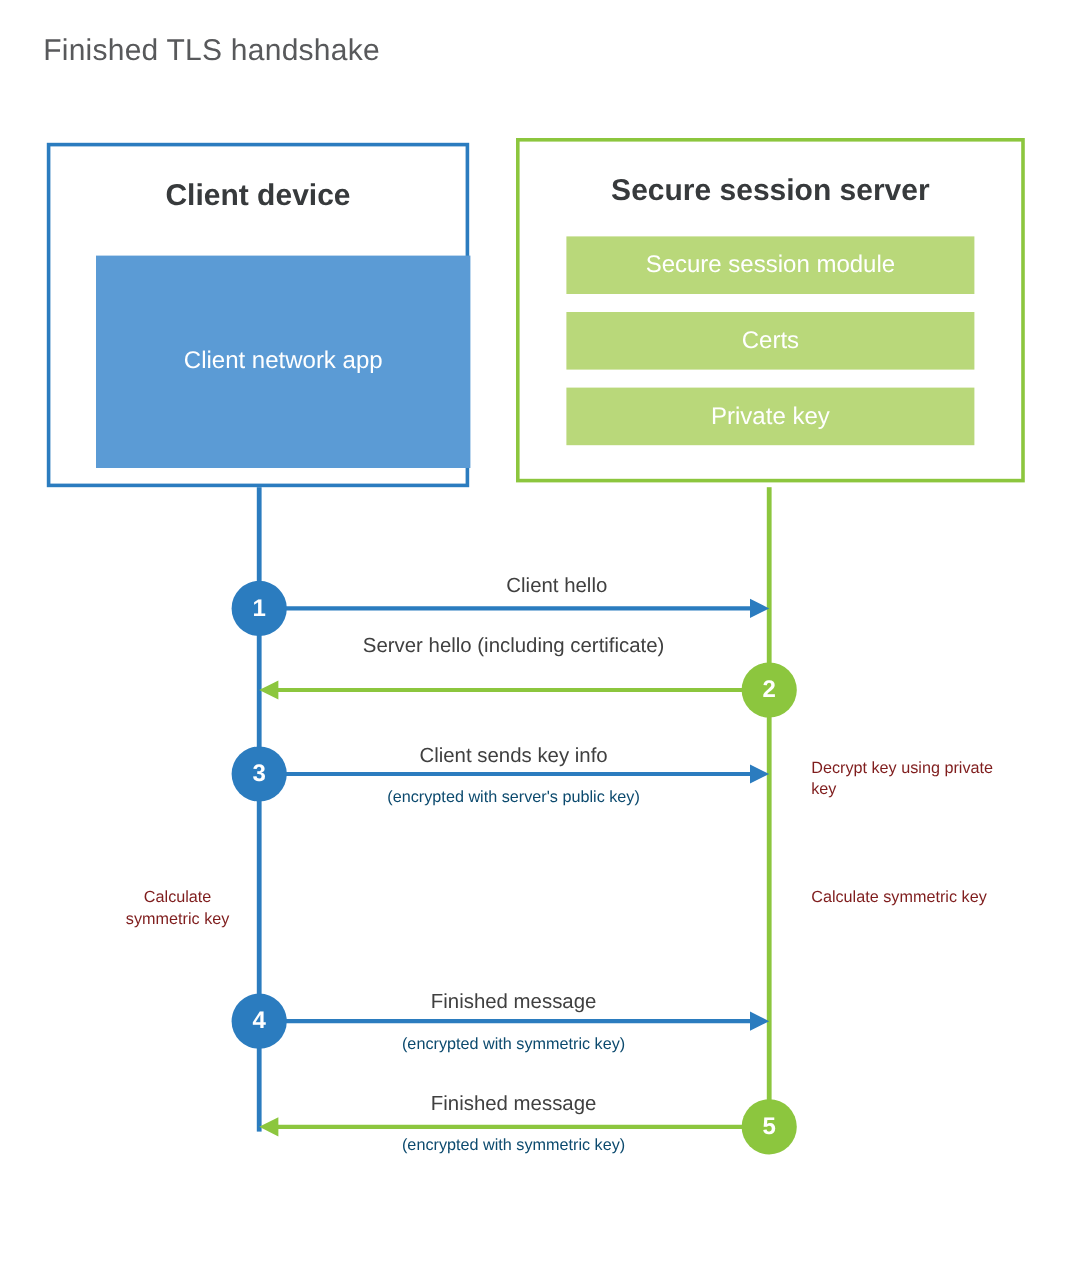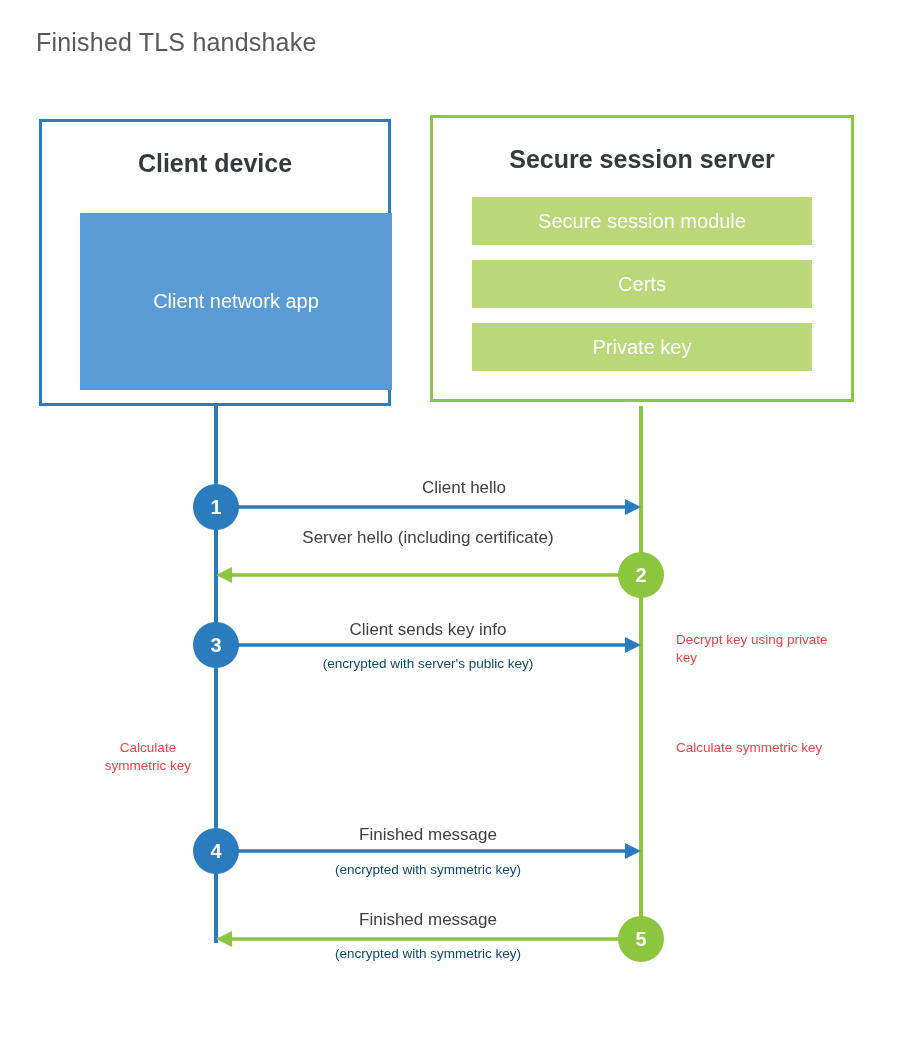--- a/index.html
+++ b/index.html
@@ -177,21 +177,21 @@
   #msg-label-4 { left: 428px; top: 825px; }
   #msg-sublabel-4 { left: 428px; top: 862px; }
   #msg-label-5 { left: 428px; top: 910px; }
   #msg-sublabel-5 { left: 428px; top: 946px; }
 
   
   .annotation {
     position: absolute;
     font-size: 13.5px;
     line-height: 1.35;
-    color: #ef4444;
+    color: #7f1d1d;
   }
   #annotation-decrypt {
     left: 676px;
     top: 631px;
     width: 160px;
   }
   #annotation-calc-client {
     left: 88px;
     top: 739px;
     width: 120px;

